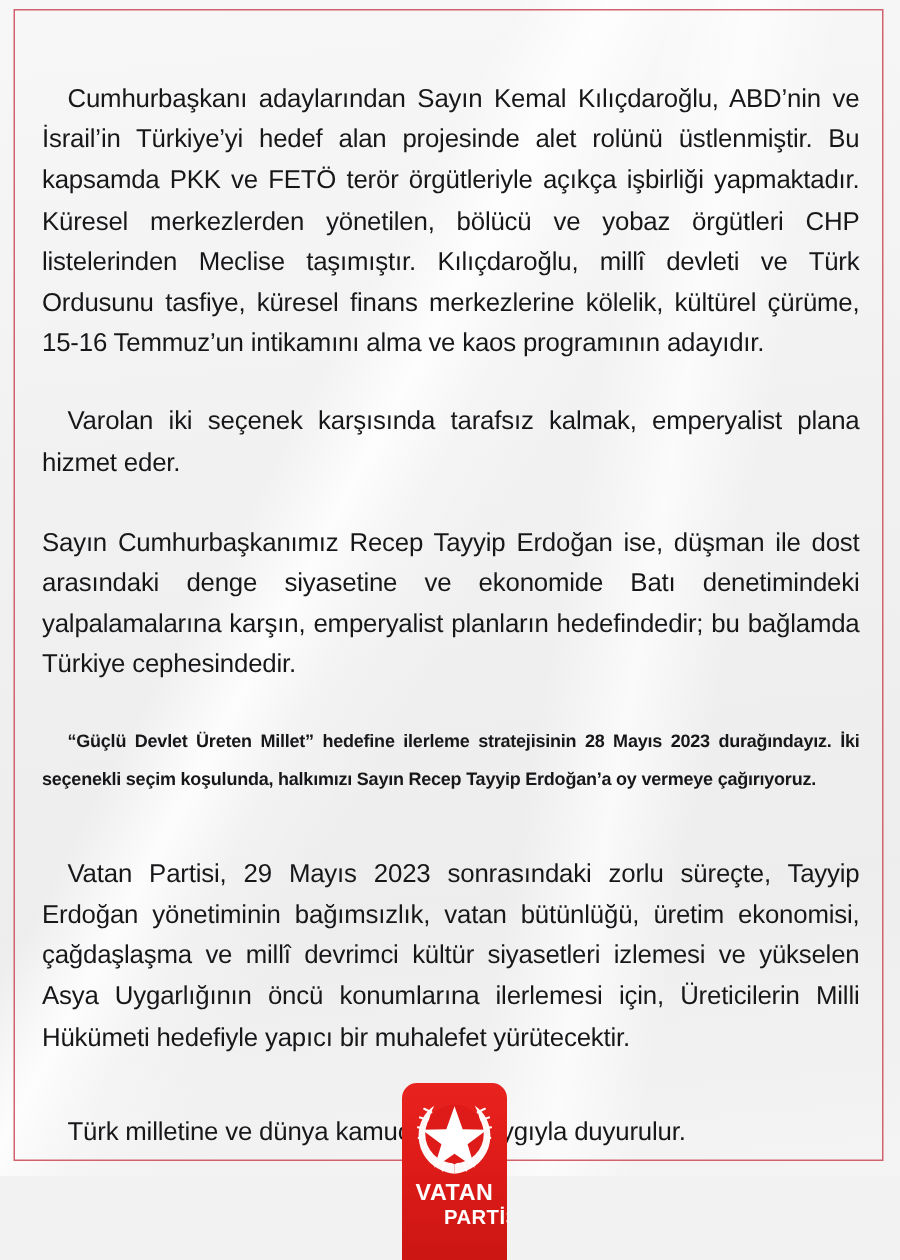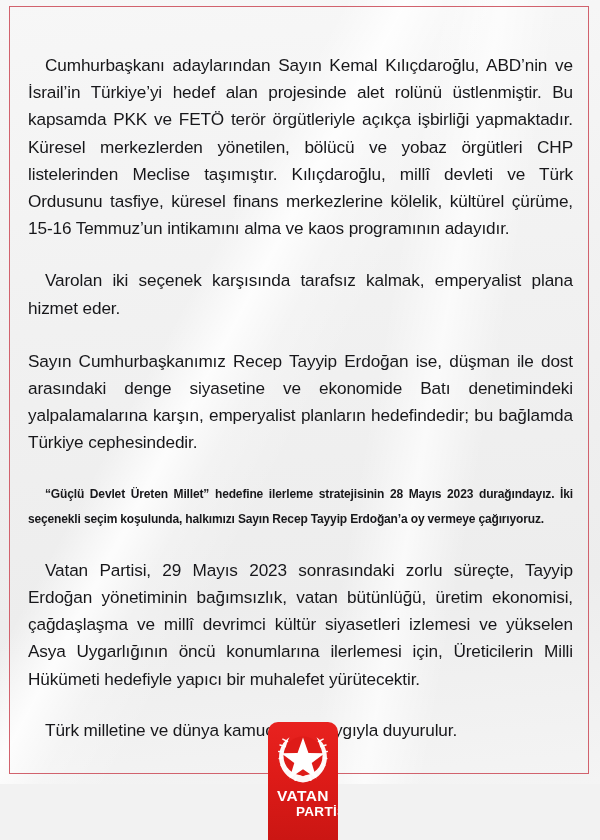--- a/index.html
+++ b/index.html
@@ -69,21 +69,21 @@
     text-indent: 17px;
   }
   p.para.bold {
     font-weight: 700;
     font-size: 12px;
     line-height: 25.6px;
     letter-spacing: -0.15px;
   }
   p.gap-lg  { margin-top: 26px; }
   p.gap-md  { margin-top: 25px; }
-  p.gap-sm  { margin-top: 24px; }
+  p.gap-sm  { margin-top: 36px; }
 
   
   #logo {
     position: absolute;
     left: 268px;
     top: 722px;
     width: 70px;
     height: 130px;
     background: linear-gradient(180deg, #e8221f 0%, #de1b18 42%, #c71512 100%);
     border-radius: 10px 10px 8px 8px;

